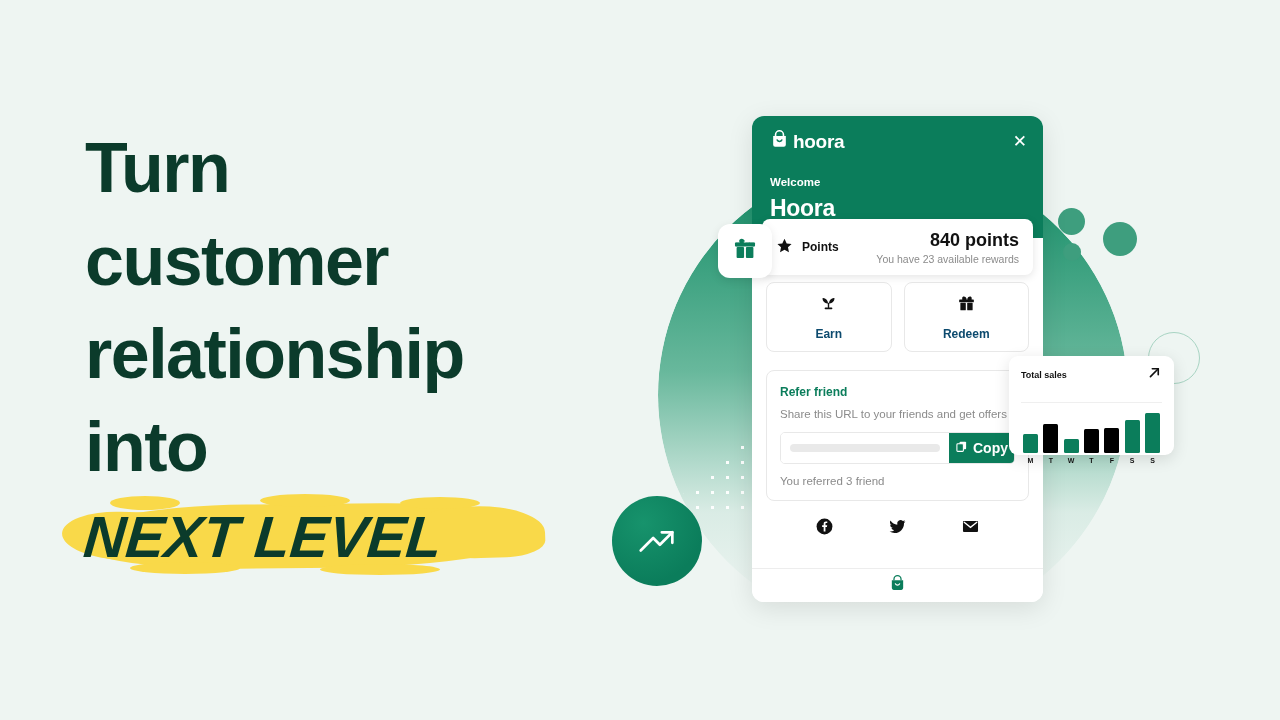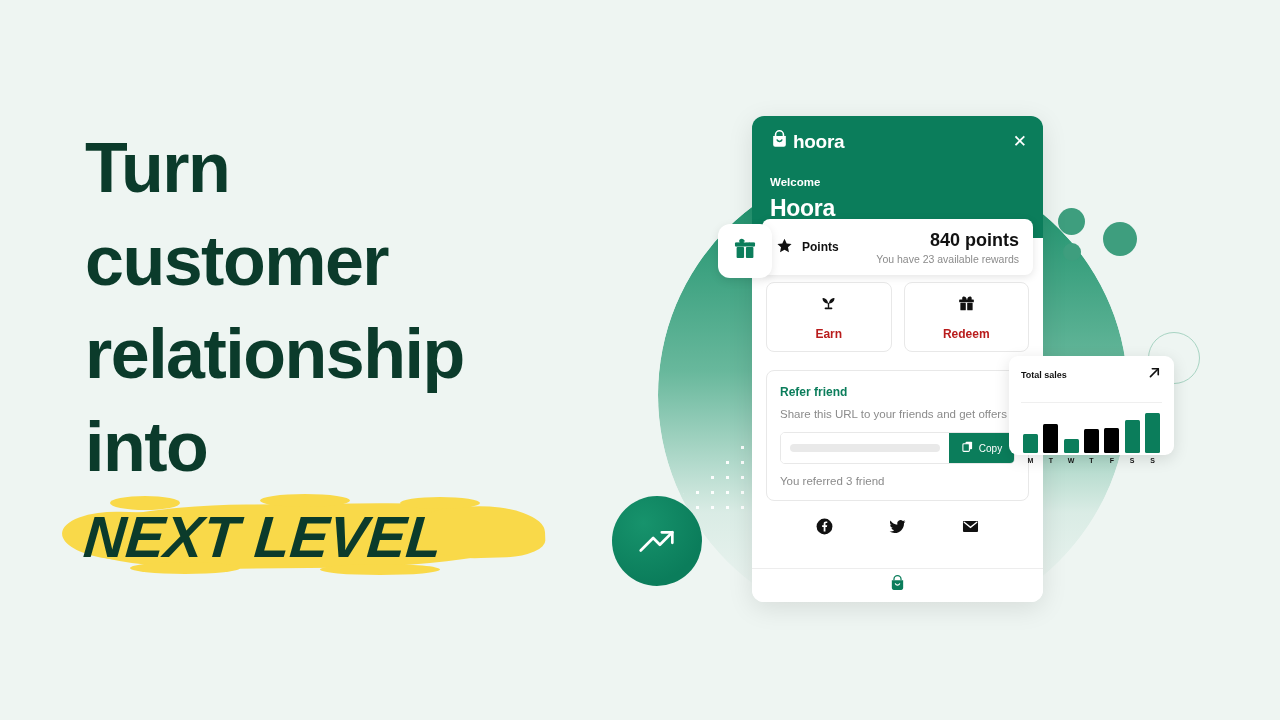--- a/index.html
+++ b/index.html
@@ -196,21 +196,21 @@
     flex:1;
     height:70px;
     border:1px solid #e8e8e8;
     border-radius:8px;
     display:flex; flex-direction:column;
     align-items:center; justify-content:center;
     gap:9px;
     background:#fff;
     cursor:pointer;
   }
-  .action-label { font-size:12px; font-weight:bold; color:#b91c1c; }
+  .action-label { font-size:12px; font-weight:bold; color:#0c4a6e; }
 
   .refer-card {
     margin-top:18px;
     border:1px solid #e8e8e8;
     border-radius:8px;
     padding:14px 13px 13px 13px;
   }
   .refer-title { font-size:12px; font-weight:bold; color:#0b7d5b; }
   .refer-sub { font-size:11.5px; color:#8b8b8b; margin-top:9px; }
   .refer-input-row {
@@ -232,21 +232,21 @@
     background:#e9e9e9;
     border-radius:4px;
   }
   .copy-btn {
     width:65px;
     background:#0b7d5b;
     display:flex; align-items:center; justify-content:center;
     gap:5px;
     cursor:pointer;
   }
-  .copy-label { color:#fff; font-size:10px; font-weight:normal; }
+  .copy-label { color:#fff; font-size:14px; font-weight:bold; }
   .refer-count { font-size:11.5px; color:#8b8b8b; margin-top:11px; }
 
   .social-row {
     display:flex;
     justify-content:space-around;
     align-items:center;
     padding:16px 22px 0 22px;
   }
   .social-icon { cursor:pointer; }
 

